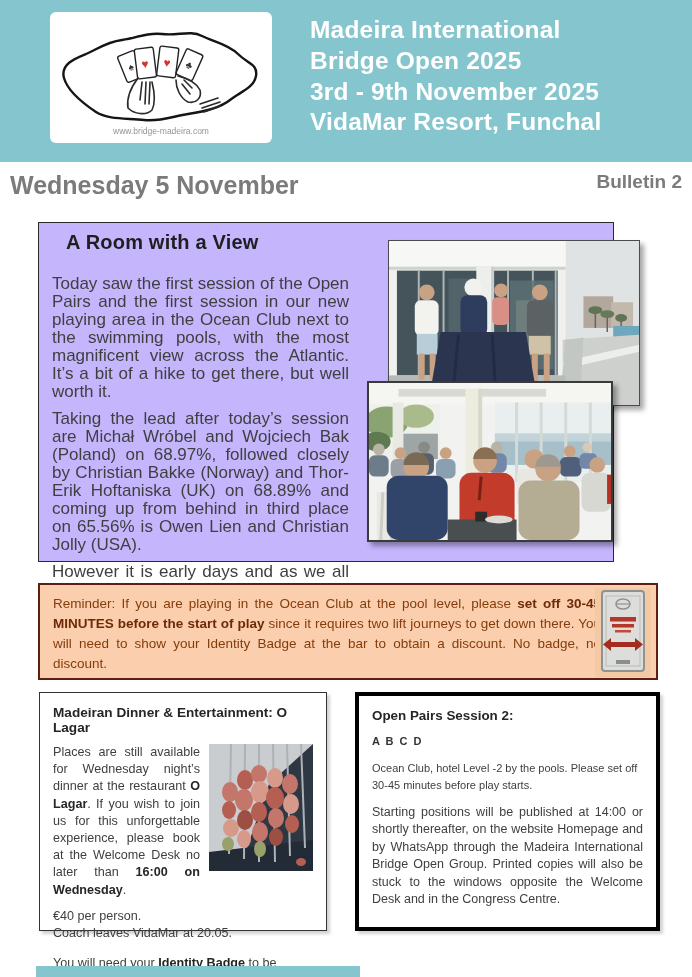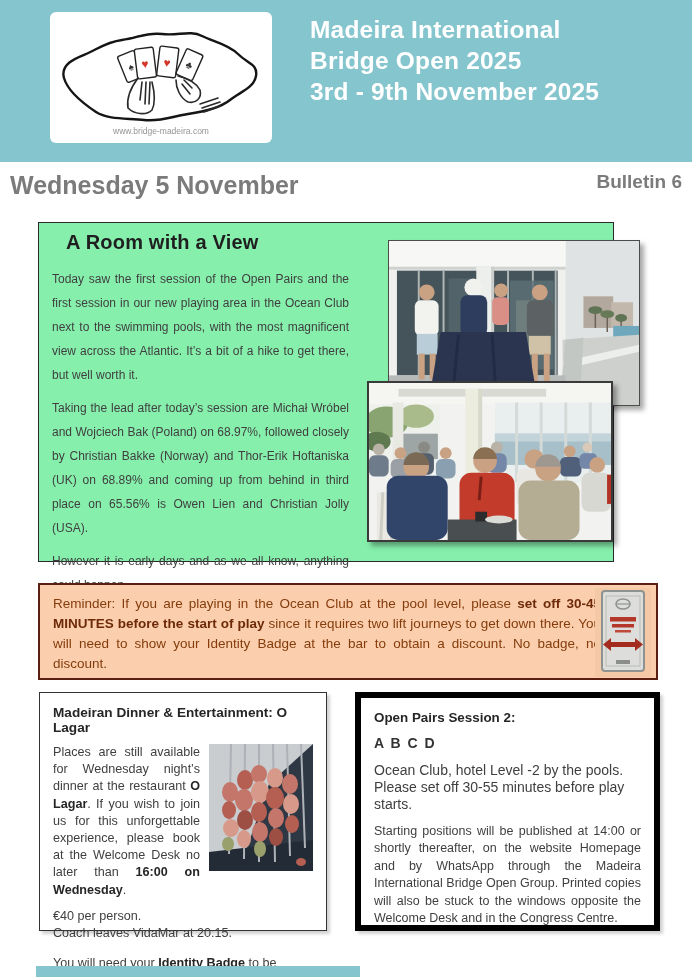--- a/index.html
+++ b/index.html
@@ -10,23 +10,23 @@
   
   .header { position:absolute; left:0; top:0; width:692px; height:162px; background:#85c5cd; }
   .logo-box { position:absolute; left:50px; top:12px; width:222px; height:131px; background:#fff; border-radius:6px; }
   .header-title { position:absolute; left:294px; top:15px; width:380px; color:#fff; font-size:24.5px; line-height:30.8px; font-weight:bold; letter-spacing:.2px;margin-left:16px; }
 
   
   .dateline-date { position:absolute; left:10px; top:171px; font-size:25px; font-weight:bold; color:#7b7b7b; }
   .dateline-bulletin { position:absolute; right:10px; top:171px; font-size:19px; font-weight:bold; color:#7b7b7b; }
 
   
-  .article-box { position:absolute; left:38px; top:222px; width:576px; height:340px; border:1.5px solid #2a2a2a; background:#86efac; }
+  .article-box { position:absolute; left:38px; top:222px; width:576px; height:340px; border:1.5px solid #2a2a2a; background:#c4b5fd; }
   .article-title { position:absolute; left:27px; top:8px; font-size:20px; font-weight:bold; color:#1f1f1f; letter-spacing:.2px; }
-  .article-text { position:absolute; left:13px; top:44px; width:297px; font-size:12px; line-height:24px; color:#3f3f3f; text-align:justify; }
+  .article-text { position:absolute; left:13px; top:52px; width:297px; font-size:17px; line-height:18px; color:#3f3f3f; text-align:justify; }
   .article-text p + p { margin-top:9px; }
   .photo1 { position:absolute; left:388px; top:240px; width:252px; height:166px; border:1px solid #4c4c4c; box-shadow:4px 4px 5px rgba(0,0,0,.35); background:#e8ebea; z-index:2; }
   .photo2 { position:absolute; left:367px; top:381px; width:246px; height:161px; border:2px solid #3a3a3a; box-shadow:4px 4px 5px rgba(0,0,0,.35); background:#f2f3f1; z-index:3; }
   .photo1 svg, .photo2 svg { display:block; width:100%; height:100%; }
 
   
   .reminder-box { position:absolute; left:38px; top:583px; width:620px; height:97px; background:#fbcfad; border:2px solid #5b2012; }
   .reminder-text { position:absolute; left:13px; top:9px; width:548px; font-size:13.5px; line-height:20px; color:#843c0c; text-align:justify; }
   .reminder-text b { color:#6e2a08; }
   .reminder-sign { position:absolute; right:5px; top:3px; width:56px; height:89px; }
@@ -36,24 +36,24 @@
   .dinner-box { position:absolute; left:39px; top:692px; width:288px; height:239px; border:1px solid #333; background:#fff; box-shadow:3px 3px 3px rgba(0,0,0,.18); padding:12px 13px; }
   .dinner-title { font-size:13.6px; font-weight:bold; color:#262626; margin-bottom:9px; }
   .dinner-photo { float:right; width:104px; height:127px; margin-left:9px; margin-bottom:4px; background:#c9cdd0; }
   .dinner-photo svg { display:block; width:100%; height:100%; }
   .dinner-body { font-size:12.6px; line-height:17.2px; color:#3f3f3f; text-align:justify; }
   .dinner-line { font-size:12.6px; line-height:17.2px; color:#3f3f3f; }
   .dinner-price { margin-top:9px; }
   .dinner-badge { clear:both; margin-top:11px; font-size:12.6px; line-height:20px; color:#3f3f3f; }
   .dinner-box b { color:#262626; }
 
-  .pairs-box { position:absolute; left:355px; top:692px; width:305px; height:239px; border:6px solid #000000; background:#fff; box-shadow:3px 3px 3px rgba(0,0,0,.18); padding:12px 13px; }
+  .pairs-box { position:absolute; left:355px; top:692px; width:305px; height:239px; border:4px solid #000000; background:#fff; box-shadow:3px 3px 3px rgba(0,0,0,.18); padding:12px 13px; }
   .pairs-title { font-size:13.4px; font-weight:bold; color:#262626; }
   .pairs-subtitle { font-size:13.4px; font-weight:bold; color:#262626; margin-top:10px; }
-  .pairs-row { display:flex; margin-top:10px; font-size:14px; line-height:17px; color:#3f3f3f; }
+  .pairs-row { display:flex; margin-top:10px; font-size:11px; line-height:17px; color:#3f3f3f; }
   .pairs-row .sections { flex:0 0 76px; font-weight:bold; letter-spacing:1.5px; color:#333; }
   .pairs-row .location { flex:1; }
   .pairs-note { margin-top:10px; font-size:12.5px; line-height:17.4px; color:#3f3f3f; text-align:justify; }
 
   .bottom-bar { position:absolute; left:36px; top:966px; width:324px; height:11px; background:#85c5cd; }
 </style>
 </head>
 <body>
 
 <div class="page">
@@ -96,25 +96,26 @@
           <path d="M134,68 L142,76 M132,72 L140,82"></path>
           <path d="M150,92 L168,86 M152,96 L170,90 M154,100 L170,94"></path>
         </g>
         <text x="111" y="122" font-size="8.5" text-anchor="middle" fill="#949494">www.bridge-madeira.com</text>
       </svg>
     </div>
     <div class="header-title">
       <div>Madeira International</div>
       <div>Bridge Open 2025</div>
       <div>3rd - 9th November 2025</div>
+      <div>VidaMar Resort, Funchal</div>
     </div>
   </div>
 
   <div class="dateline-date">Wednesday 5 November</div>
-  <div class="dateline-bulletin">Bulletin 6</div>
+  <div class="dateline-bulletin">Bulletin 2</div>
 
   <div class="article-box">
     <div class="article-title">A Room with a View</div>
     <div class="article-text">
       <p>Today saw the first session of the Open Pairs and the first session in our new playing area in the Ocean Club next to the swimming pools, with the most magnificent view across the Atlantic. It’s a bit of a hike to get there, but well worth it.</p>
       <p>Taking the lead after today’s session are Michał Wróbel and Wojciech Bak (Poland) on 68.97%, followed closely by Christian Bakke (Norway) and Thor-Erik Hoftaniska (UK) on 68.89% and coming up from behind in third place on 65.56% is Owen Lien and Christian Jolly (USA).</p>
       <p>However it is early days and as we all know, anything could happen....</p>
       <p>Good luck all in Session 2.</p>
     </div>
   </div>
@@ -314,30 +315,30 @@
             <ellipse cx="67" cy="93" rx="7" ry="9" fill="#9e4f44"></ellipse>
           <ellipse cx="81" cy="40" rx="8" ry="10" fill="#c4766a"></ellipse>
             <ellipse cx="82" cy="60" rx="8" ry="10" fill="#d79a8a"></ellipse>
           <ellipse cx="83" cy="80" rx="7" ry="9" fill="#b45f52"></ellipse>
           <ellipse cx="92" cy="118" rx="5" ry="4" fill="#b45f52"></ellipse>
         </g>
       </svg>
     </div>
     <div class="dinner-body"><span>Places are still available for Wednesday night’s dinner at the restaurant </span><b>O Lagar</b><span>. If you wish to join us for this unforgettable experience, please book at the Welcome Desk no later than </span><b>16:00 on Wednesday</b><span>.</span></div>
     <div class="dinner-line dinner-price">€40 per person.</div>
-    <div class="dinner-line">Coach leaves VidaMar at 20:15.</div>
+    <div class="dinner-line">Coach leaves VidaMar at 20:05.</div>
     <div class="dinner-badge"><span>You will need your </span><b>Identity Badge</b><span> to be allowed to board the bus.</span></div>
   </div>
 
   <div class="pairs-box">
     <div class="pairs-title">Open Pairs Session 2:</div>
     <div class="pairs-row">
       <div class="sections">A B C D</div>
     </div>
     <div class="pairs-row">
-      <div class="location">Ocean Club, hotel Level -2 by the pools. Please set off 30-55 minutes before play starts.</div>
+      <div class="location">Ocean Club, hotel Level -2 by the pools. Please set off 30-45 minutes before play starts.</div>
     </div>
     <div class="pairs-note">Starting positions will be published at 14:00 or shortly thereafter, on the website Homepage and by WhatsApp through the Madeira International Bridge Open Group. Printed copies will also be stuck to the windows opposite the Welcome Desk and in the Congress Centre.</div>
   </div>
 
   <div class="bottom-bar"></div>
 
 </div>
 
 </body></html>

